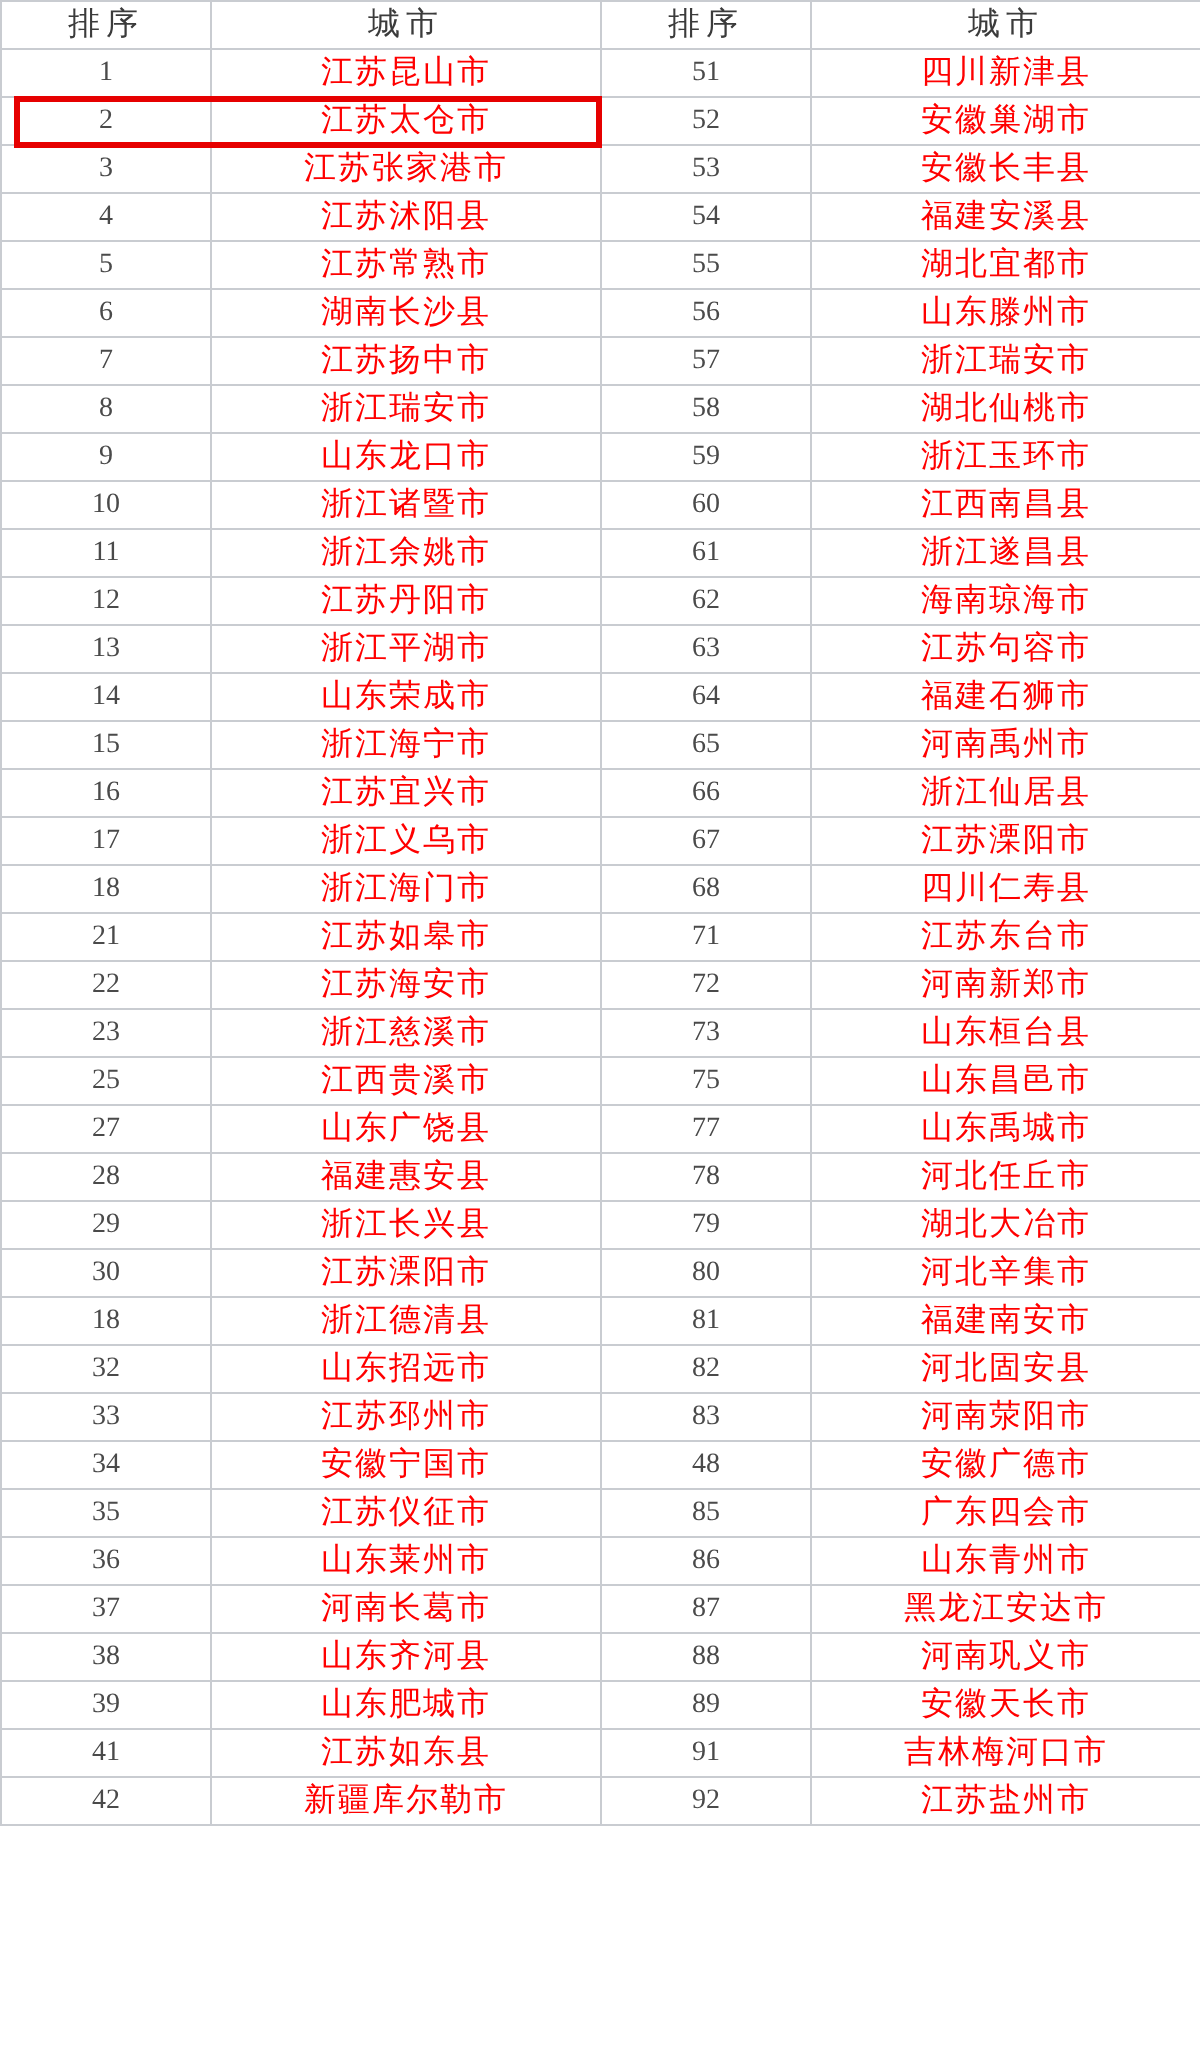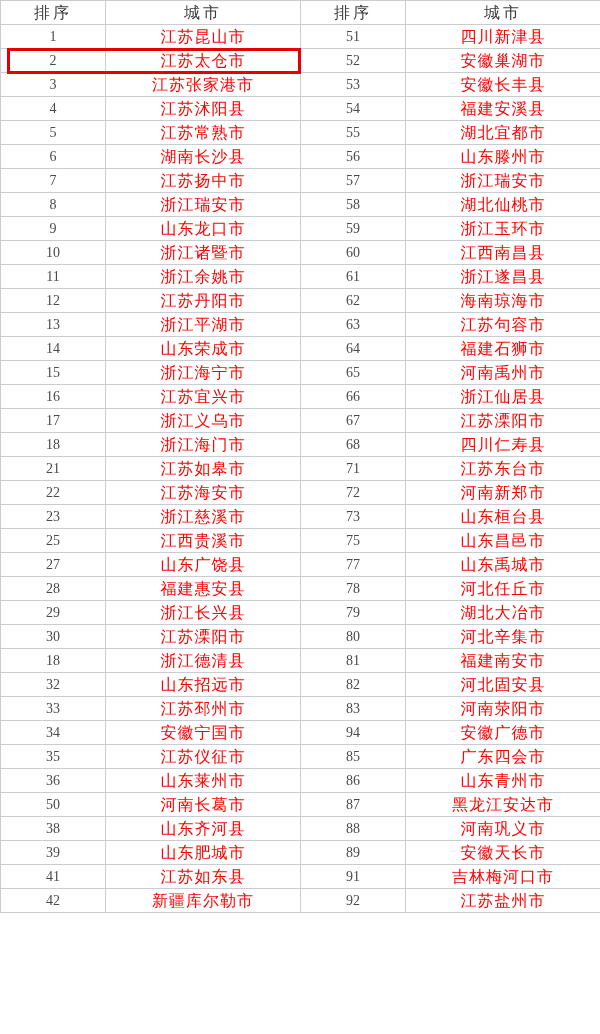--- a/index.html
+++ b/index.html
@@ -259,37 +259,37 @@
         </tr>
         <tr>
           <td class="rank">33</td>
           <td class="city">江苏邳州市</td>
           <td class="rank">83</td>
           <td class="city">河南荥阳市</td>
         </tr>
         <tr>
           <td class="rank">34</td>
           <td class="city">安徽宁国市</td>
-          <td class="rank">94</td>
+          <td class="rank">48</td>
           <td class="city">安徽广德市</td>
         </tr>
         <tr>
           <td class="rank">35</td>
           <td class="city">江苏仪征市</td>
           <td class="rank">85</td>
           <td class="city">广东四会市</td>
         </tr>
         <tr>
           <td class="rank">36</td>
           <td class="city">山东莱州市</td>
           <td class="rank">86</td>
           <td class="city">山东青州市</td>
         </tr>
         <tr>
-          <td class="rank">50</td>
+          <td class="rank">37</td>
           <td class="city">河南长葛市</td>
           <td class="rank">87</td>
           <td class="city">黑龙江安达市</td>
         </tr>
         <tr>
           <td class="rank">38</td>
           <td class="city">山东齐河县</td>
           <td class="rank">88</td>
           <td class="city">河南巩义市</td>
         </tr>

